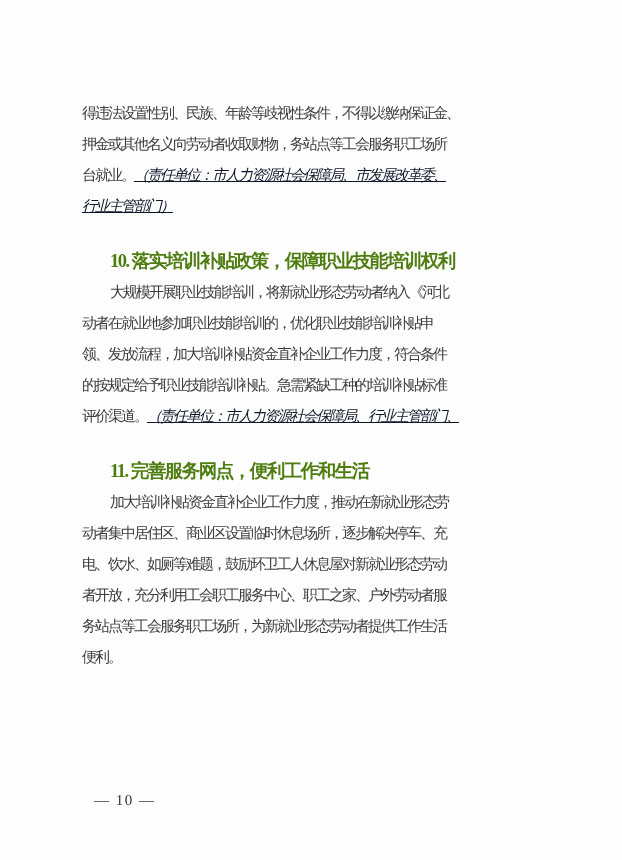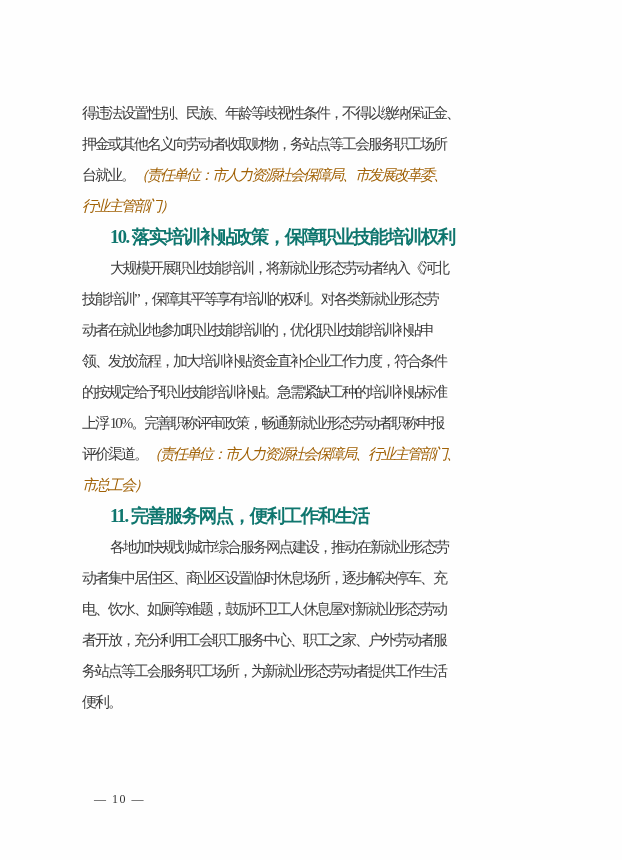--- a/index.html
+++ b/index.html
@@ -35,69 +35,68 @@
     letter-spacing: -2px;
     color: #3c3c3c;
   }
 
   .line.indent {
     padding-left: 28px;
   }
 
   .line.heading-line {
     font-weight: bold;
-    color: #0f766e;
+    color: #4d7c0f;
     font-size: 18.5px;
     letter-spacing: -1.5px;
+    margin-top: 24px;
   }
 
   .seg-body {
     font-style: normal;
   }
 
   .seg-kai {
     font-style: italic;
-    color: #a16207;
+    color: #0f172a;
+    text-decoration: underline;
   }
 
   .seg-heading {
     font-weight: bold;
   }
 
   .page-number {
     position: absolute;
     left: 94px;
     top: 792px;
-    font-size: 12px;
+    font-size: 15px;
     letter-spacing: 1.5px;
     color: #333333;
     font-style: normal;
   }
 </style>
 </head>
 <body>
 
 <div class="page">
 
   <div class="text-block">
       <div class="line"><span class="seg-body">得违法设置性别、民族、年龄等歧视性条件，不得以缴纳保证金、</span></div>
       <div class="line"><span class="seg-body">押金或其他名义向劳动者收取财物，务站点等工会服务职工场所</span></div>
       <div class="line"><span class="seg-body">台就业。</span><span class="seg-kai">（责任单位：市人力资源社会保障局、市发展改革委、</span></div>
       <div class="line"><span class="seg-kai">行业主管部门）</span></div>
       <div class="line indent heading-line"><span class="seg-heading">10. 落实培训补贴政策，保障职业技能培训权利</span></div>
       <div class="line indent"><span class="seg-body">大规模开展职业技能培训，将新就业形态劳动者纳入《河北</span></div>
-      <div class="line"><span class="seg-body">技能培训”，保障其平等享有培训的权利。对各类新就业形态劳</span></div>
       <div class="line"><span class="seg-body">动者在就业地参加职业技能培训的，优化职业技能培训补贴申</span></div>
       <div class="line"><span class="seg-body">领、发放流程，加大培训补贴资金直补企业工作力度，符合条件</span></div>
       <div class="line"><span class="seg-body">的按规定给予职业技能培训补贴。急需紧缺工种的培训补贴标准</span></div>
-      <div class="line"><span class="seg-body">上浮 10%。完善职称评审政策，畅通新就业形态劳动者职称申报</span></div>
       <div class="line"><span class="seg-body">评价渠道。</span><span class="seg-kai">（责任单位：市人力资源社会保障局、行业主管部门、</span></div>
-      <div class="line"><span class="seg-kai">市总工会）</span></div>
       <div class="line indent heading-line"><span class="seg-heading">11. 完善服务网点，便利工作和生活</span></div>
-      <div class="line indent"><span class="seg-body">各地加快规划城市综合服务网点建设，推动在新就业形态劳</span></div>
+      <div class="line indent"><span class="seg-body">加大培训补贴资金直补企业工作力度，推动在新就业形态劳</span></div>
       <div class="line"><span class="seg-body">动者集中居住区、商业区设置临时休息场所，逐步解决停车、充</span></div>
       <div class="line"><span class="seg-body">电、饮水、如厕等难题，鼓励环卫工人休息屋对新就业形态劳动</span></div>
       <div class="line"><span class="seg-body">者开放，充分利用工会职工服务中心、职工之家、户外劳动者服</span></div>
       <div class="line"><span class="seg-body">务站点等工会服务职工场所，为新就业形态劳动者提供工作生活</span></div>
       <div class="line"><span class="seg-body">便利。</span></div>
     </div>
 
   <div class="page-number">— 10 —</div>
 
 </div>

